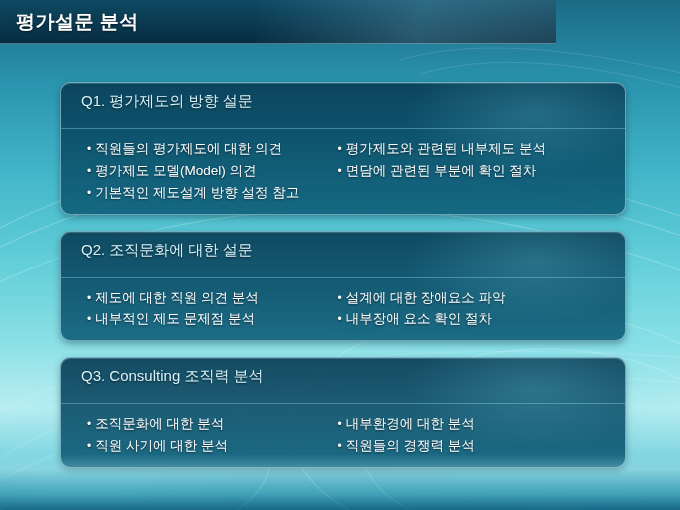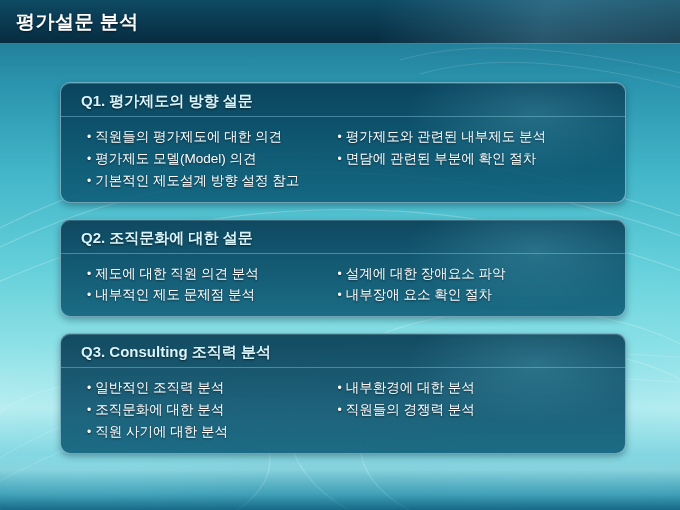--- a/index.html
+++ b/index.html
@@ -26,21 +26,21 @@
   .bg-arcs {
     position: absolute;
     inset: 0;
     pointer-events: none;
   }
   
   .title-bar {
     position: absolute;
     left: 0;
     top: 0;
-    width: 680px;
+    width: 556px;
     height: 44px;
     background: linear-gradient(180deg, #0e4a63 0%, #0a3950 55%, #072c40 100%);
     border-bottom: 1px solid rgba(255,255,255,0.25);
     box-sizing: border-box;
   }
   .title-bar .sheen {
     position: absolute;
     right: 0;
     top: 0;
     width: 300px;
@@ -79,23 +79,23 @@
     position: absolute;
     right: -40px;
     top: -30px;
     width: 260px;
     height: 120px;
     background: radial-gradient(ellipse at center, rgba(120,215,235,0.22) 0%, rgba(120,215,235,0) 70%);
     pointer-events: none;
   }
   .block-header {
     font-size: 15px;
-    font-weight: bold;
+    font-weight: normal;
     color: #d8f4fb;
-    padding: 9px 0 5px 20px;
+    padding: 9px 0 17px 20px;
     text-shadow: 0 1px 2px rgba(0,0,0,0.6);
     border-bottom: 1px solid rgba(160,220,238,0.38);
   }
   .block-body {
     display: flex;
     padding: 9px 10px 0 0;
   }
   .col {
     box-sizing: border-box;
   }
@@ -189,21 +189,20 @@
           <div class="item"><span class="bullet">•</span><span>설계에 대한 장애요소 파악</span></div>
           <div class="item"><span class="bullet">•</span><span>내부장애 요소 확인 절차</span></div>
         </div>
       </div>
     </div>
 
     <div class="block">
       <div class="block-header">Q3. Consulting 조직력 분석</div>
       <div class="block-body">
         <div class="col left">
-          <div class="item"><span class="bullet">•</span><span>일반적인 조직력 분석</span></div>
           <div class="item"><span class="bullet">•</span><span>조직문화에 대한 분석</span></div>
           <div class="item"><span class="bullet">•</span><span>직원 사기에 대한 분석</span></div>
         </div>
         <div class="col right">
           <div class="item"><span class="bullet">•</span><span>내부환경에 대한 분석</span></div>
           <div class="item"><span class="bullet">•</span><span>직원들의 경쟁력 분석</span></div>
         </div>
       </div>
     </div>
 

